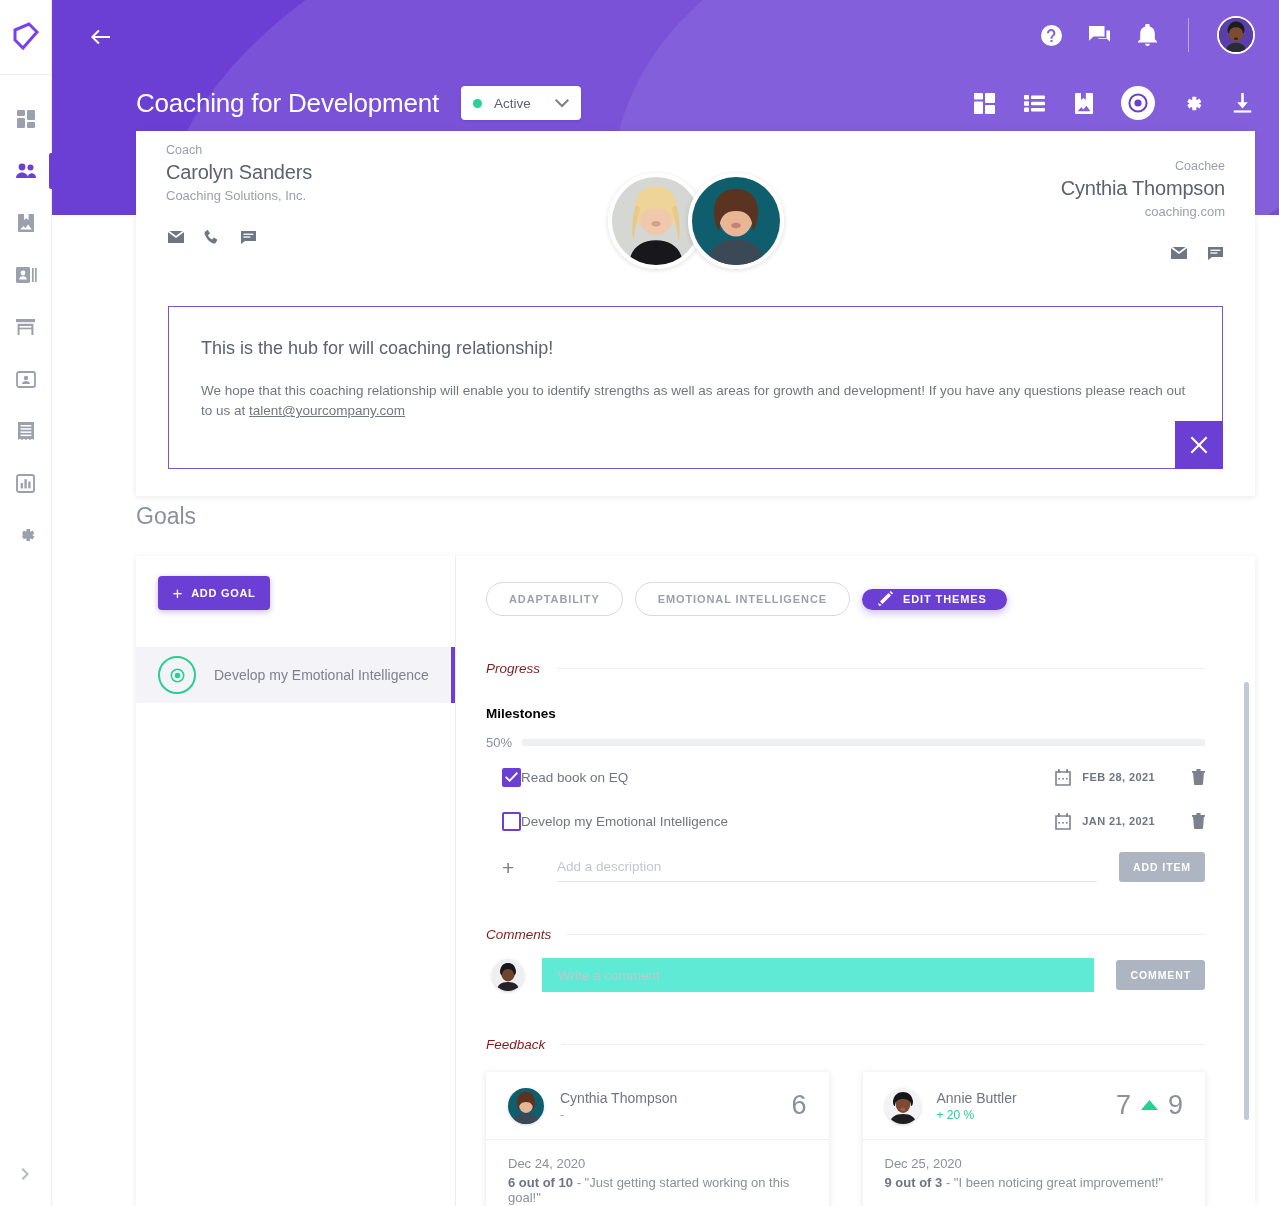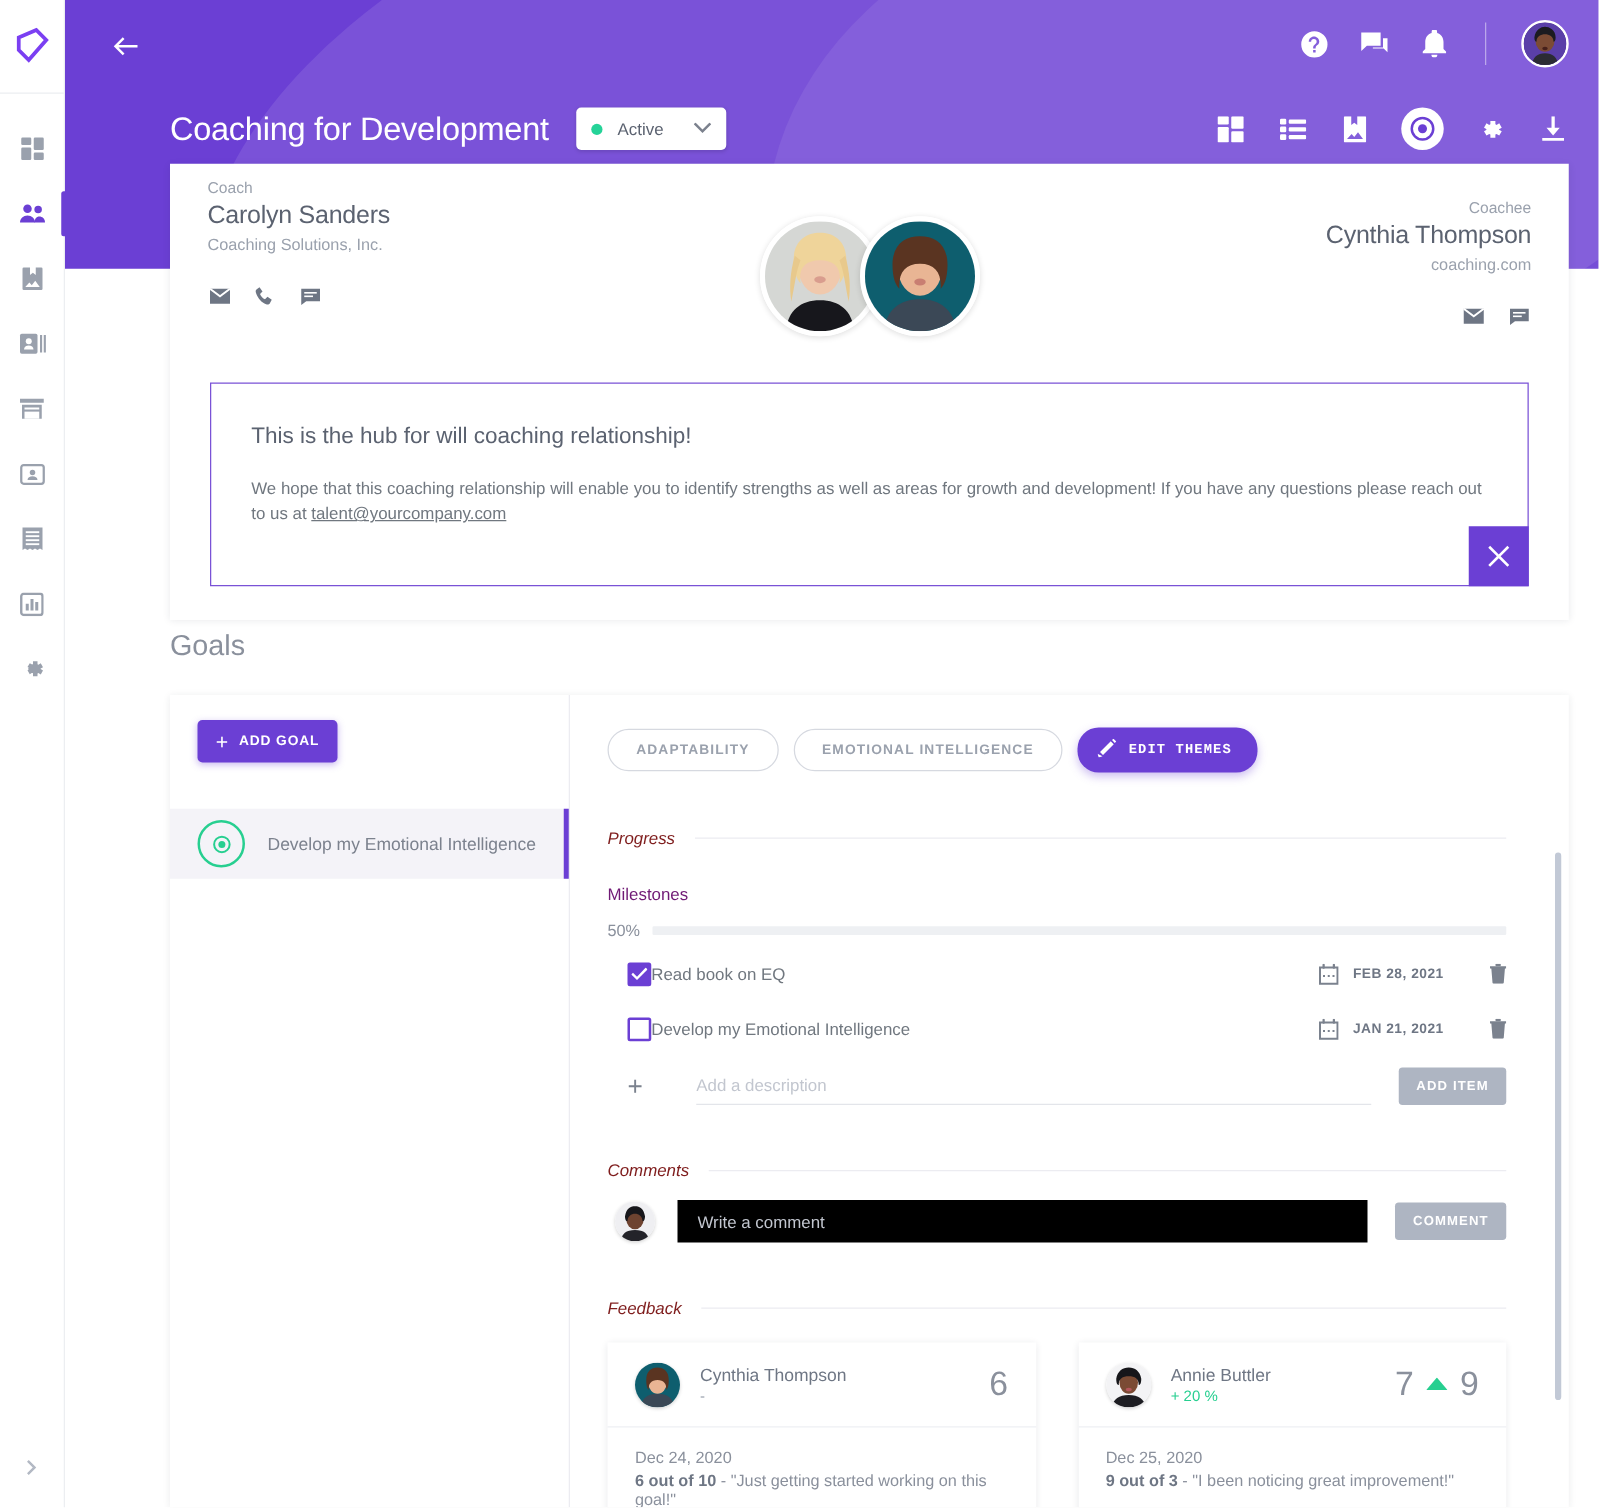--- a/index.html
+++ b/index.html
@@ -175,32 +175,32 @@
 
   .goal-detail { flex: 1; position: relative; padding: 26px 50px 0 30px; overflow: hidden; }
 
   .themes { display: flex; align-items: center; gap: 12px; }
   .theme-chip {
     height: 34px; border: 1px solid #d6d9e0; border-radius: 17px; display: flex; align-items: center;
     padding: 0 22px; font-size: 11px; letter-spacing: 0.9px; color: #9aa1ad; font-weight: 700;
     background: #ffffff; cursor: pointer; white-space: nowrap;
   }
   .theme-edit {
-    height: 36px; border-radius: 17px; background: #6b3fd4; color: #ffffff; display: flex;
+    height: 21px; border-radius: 17px; background: #6b3fd4; color: #ffffff; display: flex;
     align-items: center; padding: 0 20px 0 16px; font-size: 11px; letter-spacing: 0.9px;
     font-weight: 700; gap: 10px; cursor: pointer; border: none;
-    box-shadow: 0 3px 8px rgba(107,63,212,0.35); font-family: Liberation Mono, monospace;
+    box-shadow: 0 3px 8px rgba(107,63,212,0.35); font-family: Liberation Sans, sans-serif;
   }
   .theme-edit svg { fill: #ffffff; }
 
   .sect-head { display: flex; align-items: center; margin-top: 45px; }
   .sect-label { font-size: 13.5px; color: #7f1d1d; white-space: nowrap; font-style: italic; }
   .sect-rule { flex: 1; height: 1px; background: #ececf1; margin-left: 16px; }
 
-  .milestones-label { font-size: 13.5px; color: #701a75; margin-top: 30px; }
+  .milestones-label { font-size: 13.5px; color: #000000; margin-top: 30px; font-weight: bold; }
   .prog-row { display: flex; align-items: center; margin-top: 14px; }
   .prog-pct { font-size: 13px; color: #8a909c; width: 36px; flex: 0 0 36px; }
   .prog-track { flex: 1; height: 7px; background: #eef0f3; border-radius: 1px; position: relative; }
   .prog-fill { height: 7px; background: #6b2fd6; border-radius: 1px; }
 
   .ms-row { display: flex; align-items: center; height: 34px; margin-top: 10px; }
   .cbx {
     width: 19px; height: 19px; border: 2px solid #6b3fd4; border-radius: 2px; flex: 0 0 19px;
     margin-left: 16px; cursor: pointer; display: flex; align-items: center; justify-content: center;
     background: #ffffff;
@@ -225,21 +225,21 @@
   .btn-grey {
     margin-left: 22px; height: 30px; min-width: 84px; background: #aeb5c2; color: #ffffff;
     border: none; border-radius: 3px; font-size: 10.5px; font-weight: 700; letter-spacing: 0.9px;
     cursor: pointer; font-family: "Liberation Sans", sans-serif; padding: 0 14px;
   }
 
   .cm-row { display: flex; align-items: center; margin-top: 16px; }
   .cm-av { width: 32px; height: 32px; border-radius: 50%; overflow: hidden; flex: 0 0 32px; margin-left: 6px;
            box-shadow: 0 1px 3px rgba(0,0,0,0.18); }
   .cm-input {
-    flex: 1; margin-left: 18px; height: 34px; background: #000000; border: none; outline: none;
+    flex: 1; margin-left: 18px; height: 34px; background: #5eead4; border: none; outline: none;
     padding: 0 16px; font-size: 13.5px; color: #70777f; font-family: "Liberation Sans", sans-serif;
   }
   .cm-input::placeholder { color: #c2c6cf; }
 
   .fb-grid { display: flex; gap: 34px; margin-top: 20px; }
   .fb-card { flex: 1; background: #ffffff; box-shadow: 0 1px 6px rgba(30,40,60,0.13); min-width: 0; }
   .fb-head { display: flex; align-items: center; height: 68px; padding: 0 22px; border-bottom: 1px solid #eef0f3; }
   .fb-av { width: 36px; height: 36px; border-radius: 50%; overflow: hidden; flex: 0 0 36px; box-shadow: 0 1px 3px rgba(0,0,0,0.18); }
   .fb-meta { margin-left: 16px; flex: 1; min-width: 0; }
   .fb-name { font-size: 14px; color: #6e7684; }

